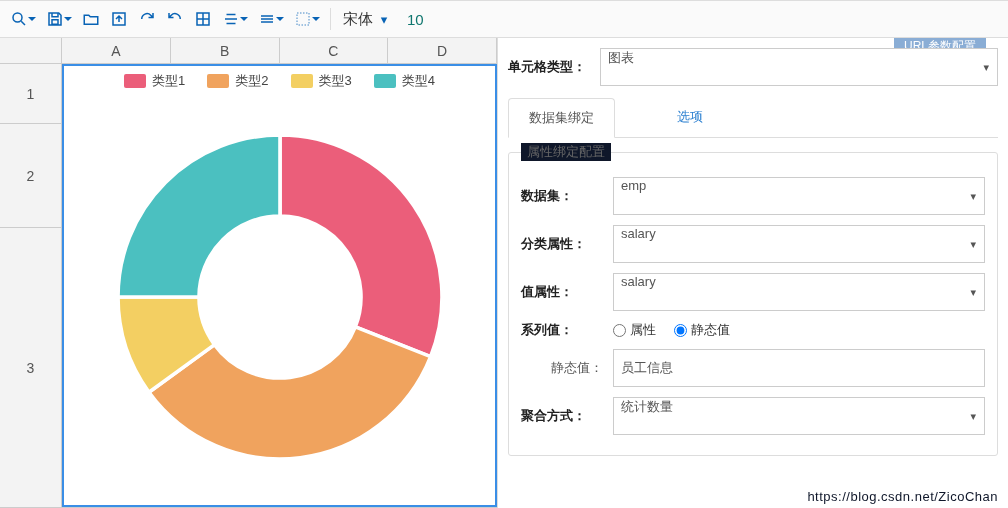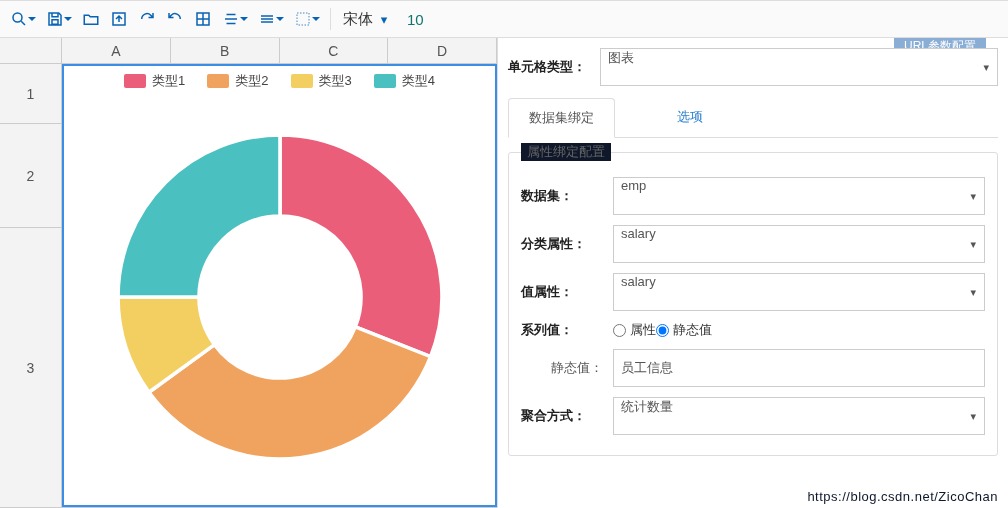--- a/index.html
+++ b/index.html
@@ -34,21 +34,21 @@
 .row-field { display: flex; align-items: center; margin: 10px 0; }
 .row-field .lbl { font-weight: bold; color: #222; min-width: 92px; white-space: nowrap; }
 .row-field .lbl.thin { font-weight: normal; color: #555; }
 .row-field .sel, .row-field .inp { flex: 1; border: 1px solid #ccc; height: 38px; padding: 0 7px; background: #fff; font-size: 13px; color: #555; position: relative; }
 .row-field .sel::after { content: "▾"; position: absolute; right: 8px; top: 50%; transform: translateY(-50%); color: #555; font-size: 11px; }
 .tabs { display: flex; border-bottom: 1px solid #ddd; margin-top: 12px; gap: 42px; }
 .tab { padding: 10px 20px; cursor: pointer; color: #2a7fd0; }
 .tab.active { color: #555; border: 1px solid #ddd; border-bottom: 1px solid #fff; margin-bottom: -1px; border-radius: 4px 4px 0 0; }
 .fieldset { border: 1px solid #ddd; margin-top: 14px; padding: 14px 12px 10px 12px; border-radius: 3px; position: relative; }
 .fieldset .legend-title { position: absolute; top: -10px; left: 12px; background: #0f172a; padding: 0 6px; color: #666; font-size: 13px; }
-.radios { display: flex; align-items: center; gap: 0; }
+.radios { display: flex; align-items: center; gap: 18px; }
 .radio { display: flex; align-items: center; gap: 4px; color: #333; }
 .radio input { width: 13px; height: 13px; }
 .watermark { position: absolute; right: 10px; bottom: 4px; color: #0f172a; font-size: 13px; letter-spacing: .5px; }
 </style>
 </head>
 <body>
 
 <div class="app">
   <div class="toolbar">
     <span class="tbtn dd">

